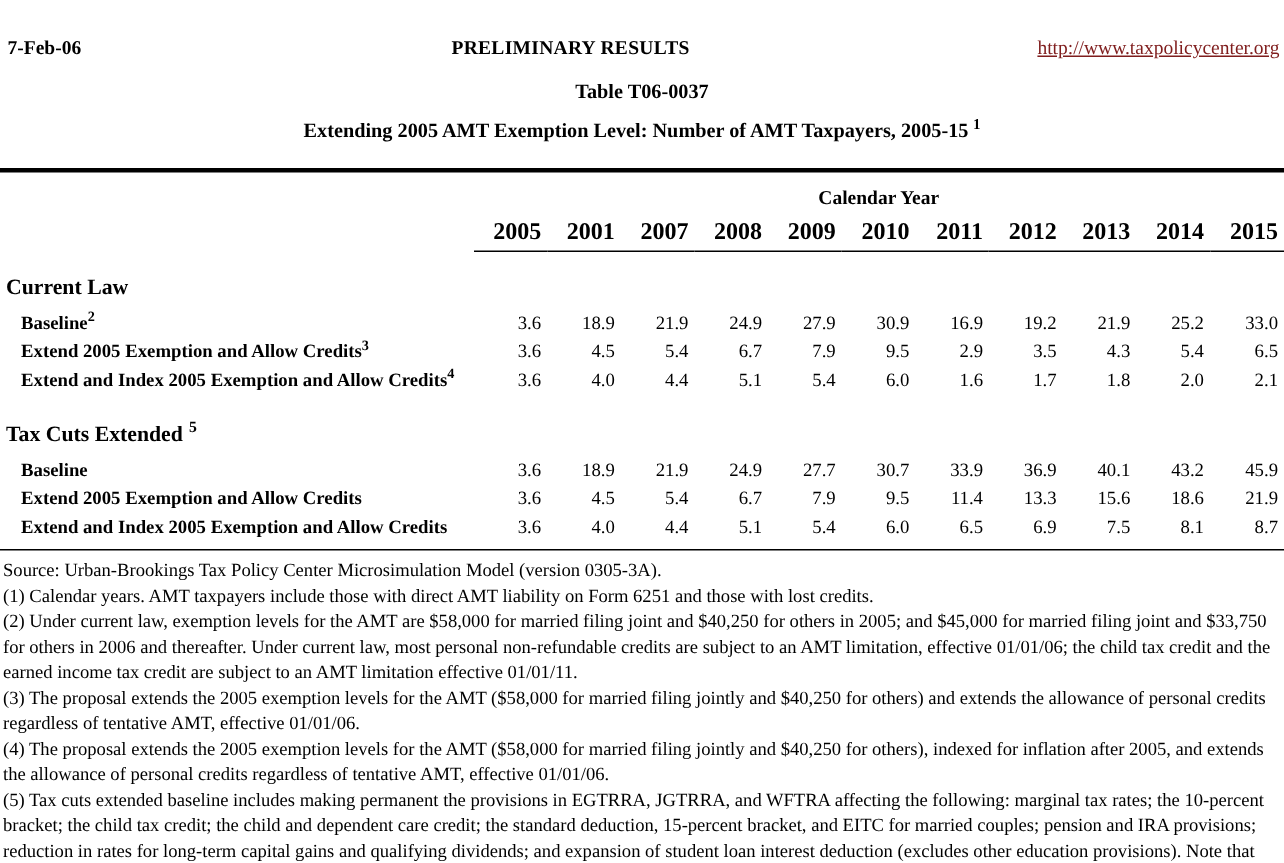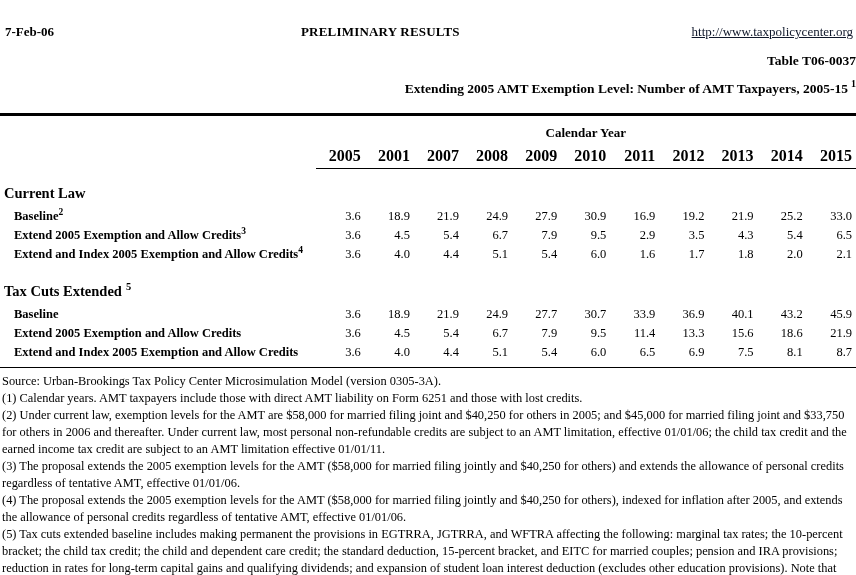--- a/index.html
+++ b/index.html
@@ -6,24 +6,24 @@
   html,body { width:856px; height:575px; background:#ffffff; color:#000000;
     font-family:"Liberation Serif", serif; overflow:hidden; }
 
   .page { width:856px; height:575px; position:relative;margin-top:20px; }
 
   
   .top-header { display:flex; justify-content:space-between; align-items:flex-start;
     padding:4px 3px 0 5px; font-size:13px; }
   .top-header .date { font-weight:bold; }
   .top-header .status { font-weight:bold; letter-spacing:0.2px;padding-left:15px; }
-  .top-header .link { color:#0f172a; text-decoration:underline; font-weight:normal; cursor:pointer; }
-
-  
-  .titles { text-align:right; margin-top:13px; font-weight:bold; font-size:13.5px; }
+  .top-header .link { color:#7f1d1d; text-decoration:underline; font-weight:normal; cursor:pointer; }
+
+  
+  .titles { text-align:center; margin-top:13px; font-weight:bold; font-size:13.5px; }
   .titles .t1 { margin-bottom:9px; }
   .titles sup { font-size:10px; padding-left:3px; }
 
   
   .rule-double { margin-top:16px; height:3px; border-top:2px solid #000; border-bottom:1px solid #000; }
   .rule-bottom { border-top:1.5px solid #000; margin-top:7px; }
 
   
   table.amt { border-collapse:collapse; table-layout:fixed; width:856px; }
   col.c-label { width:315px; }

